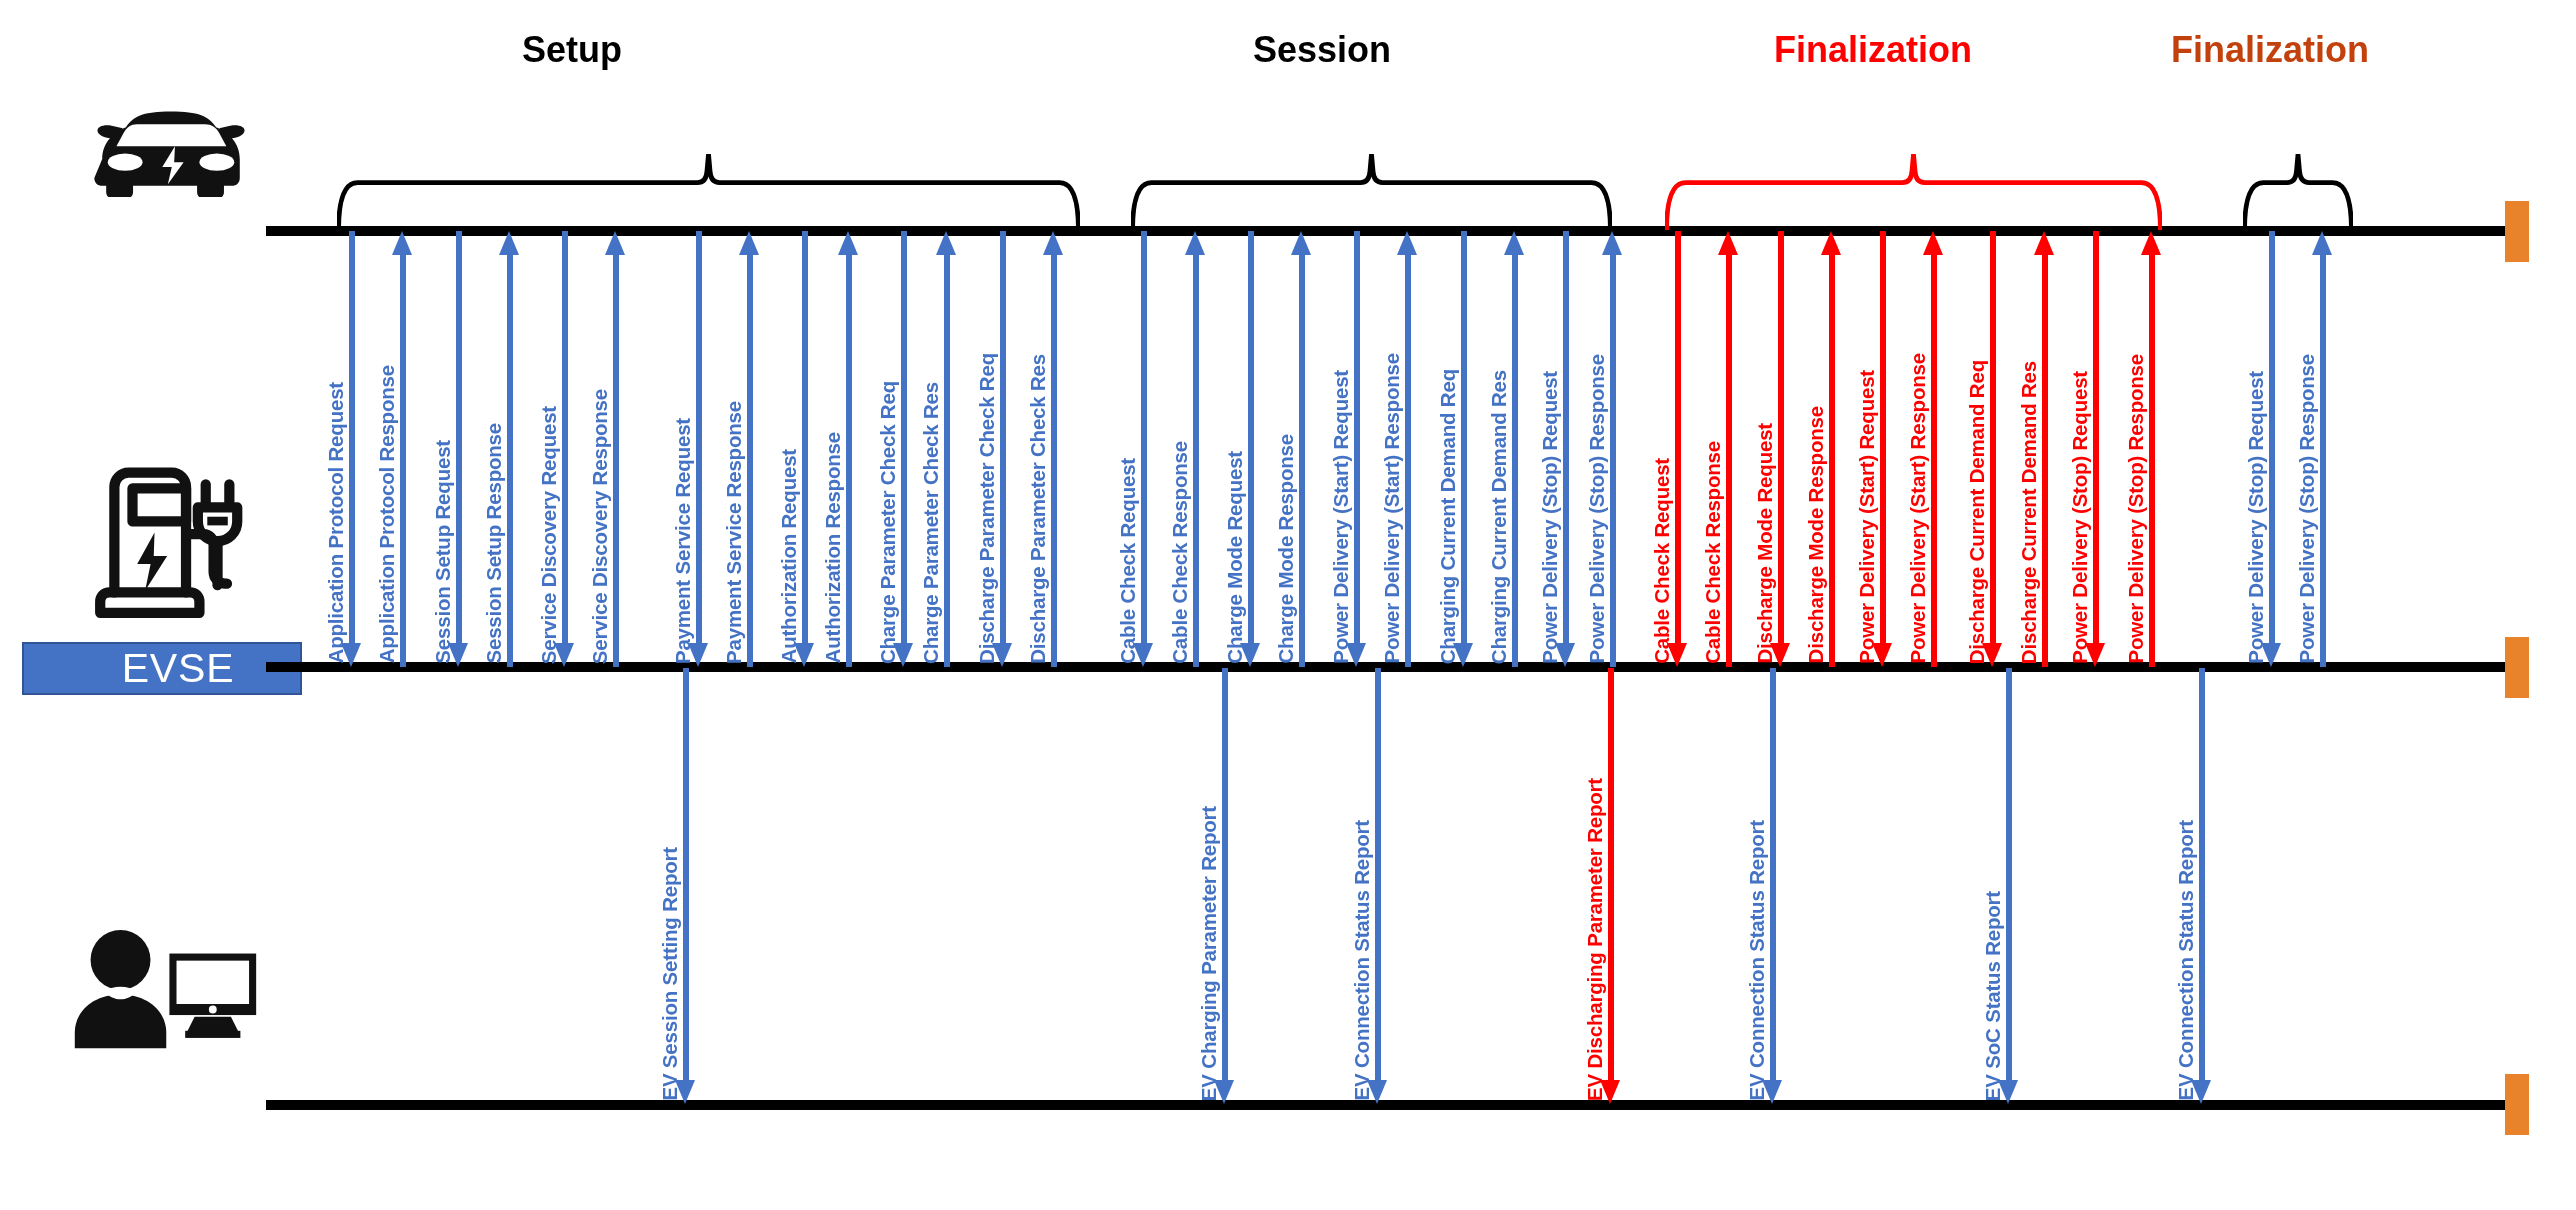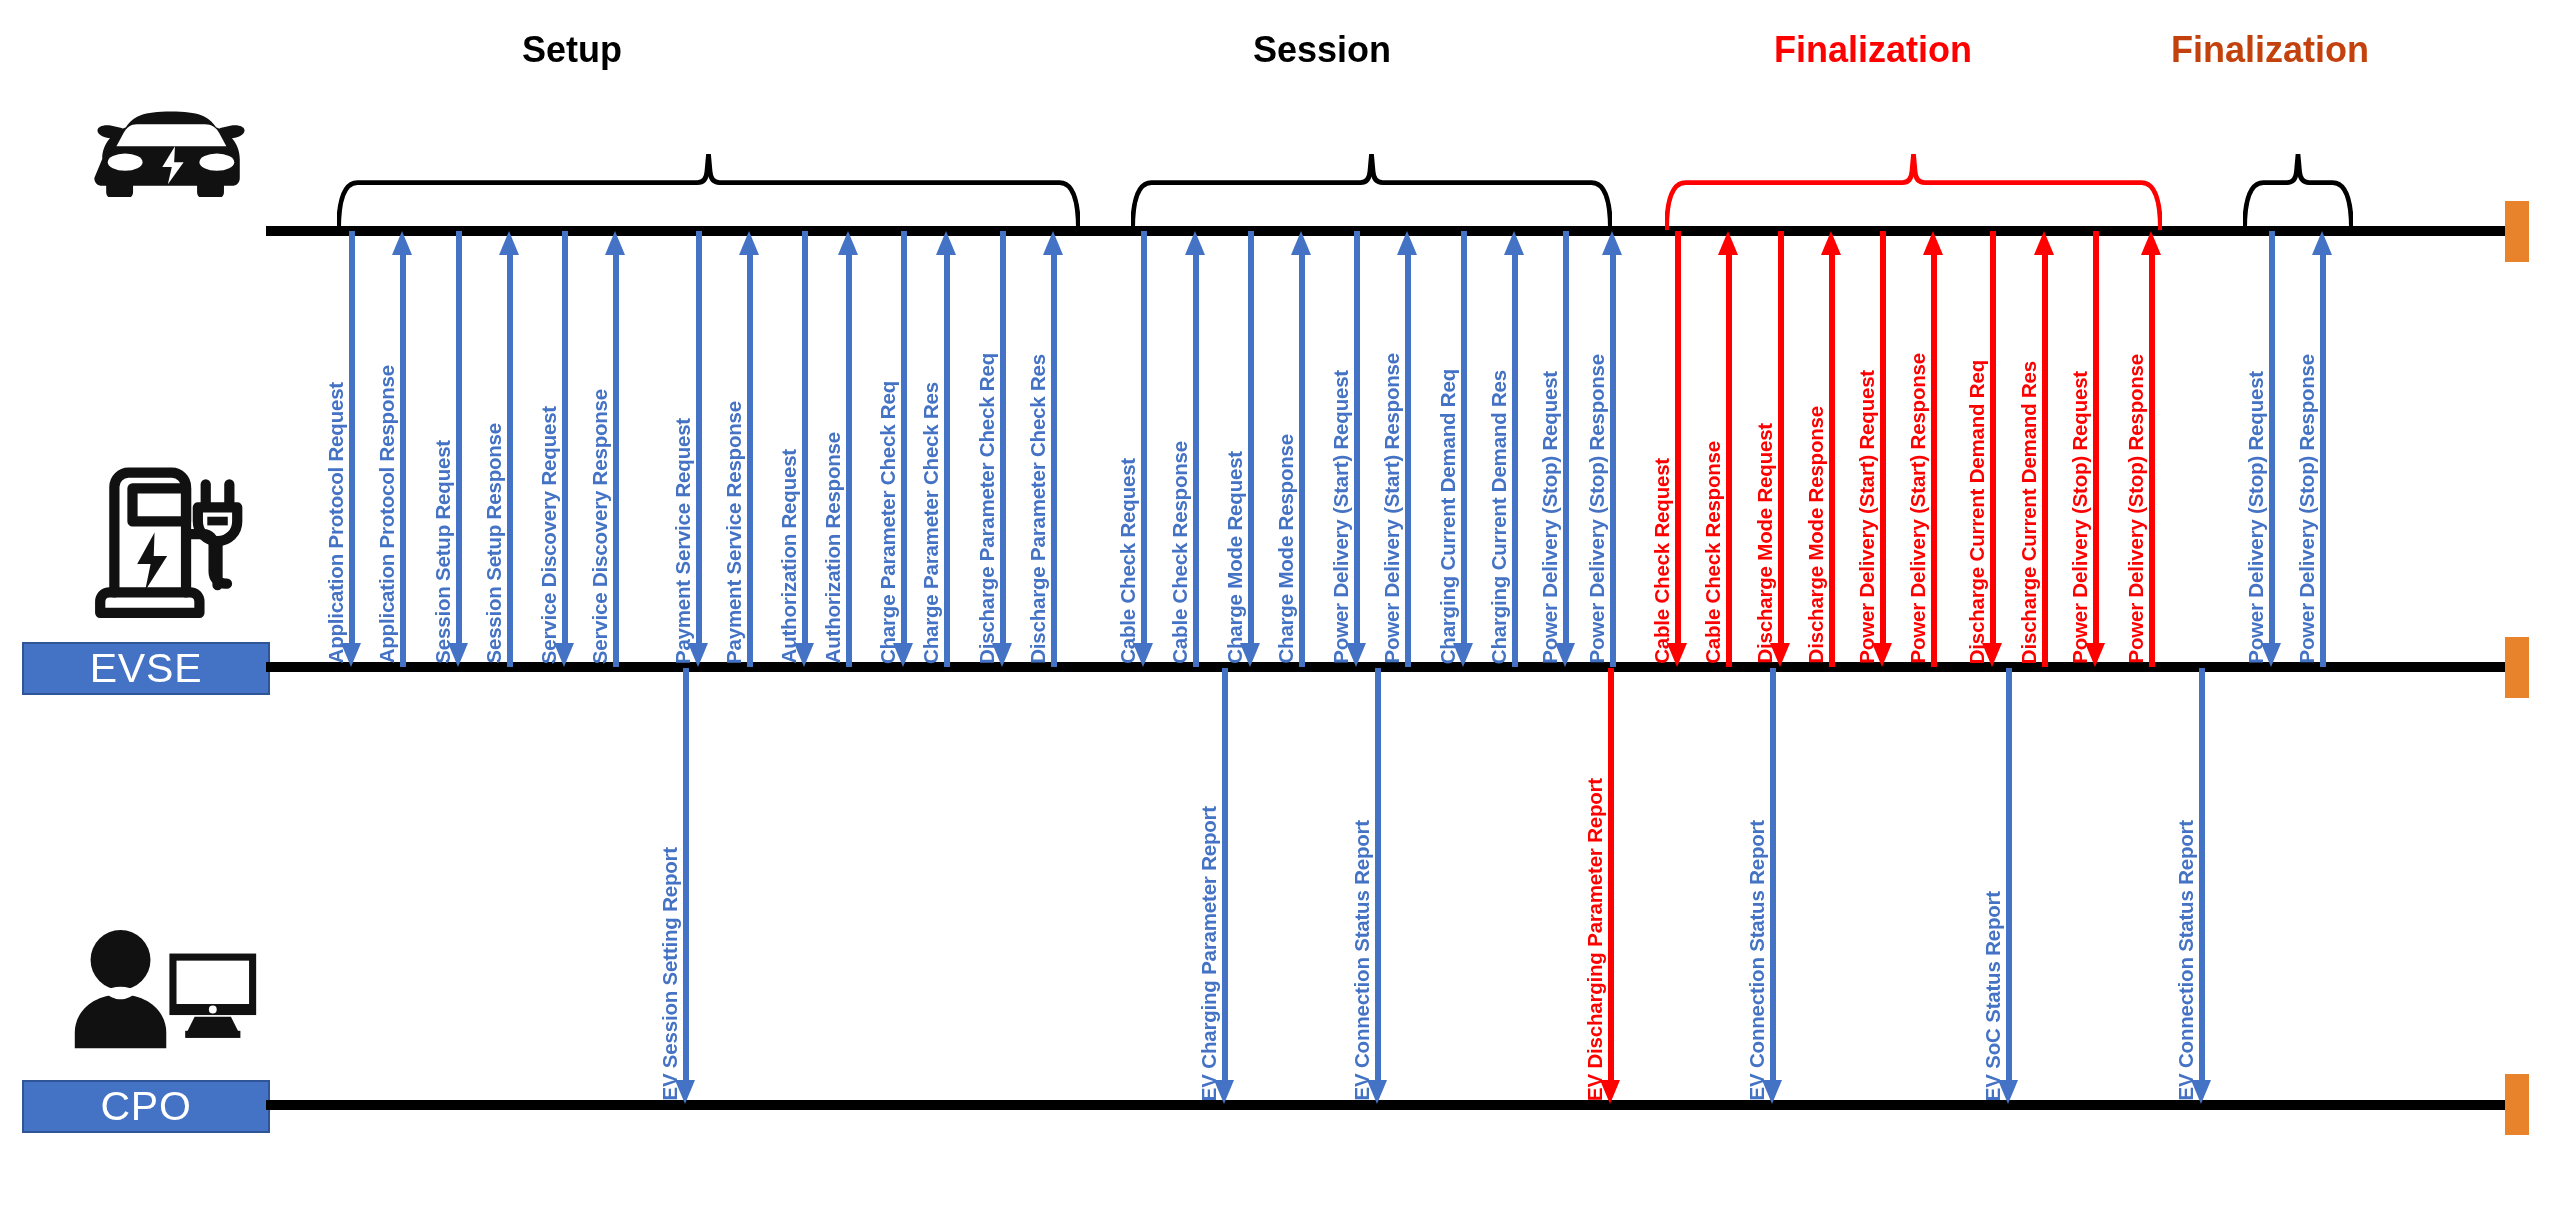--- a/index.html
+++ b/index.html
@@ -55,38 +55,35 @@
         <path d="M141 108h22c8 0 13 6 13 14v34c0 9 7 15 15 15h2"></path>
         <path d="M166 45v28"></path>
           <path d="M196 45v28"></path>
         <path d="M156 74h50v18c0 14-11 25-25 25s-25-11-25-25z"></path>
         <path d="M181 117v56"></path>
       </g>
       <path fill="#111" d="M101 106l-22 40h17l-7 34 28-44h-17z"></path>
       <rect x="168" y="86" width="26" height="11" fill="#111"></rect>
     </svg>
   </div>
-  <div class="actor-box" style="left:22px;top:642px;width:244px;height:49px;">
+  <div class="actor-box" style="left:22px;top:642px;width:244px;height:49px;padding-left:32px;">
     <span class="actor-label">EVSE</span>
   </div>
 
   <div class="actor-icon" style="left:59px;top:922px;width:209px;height:138px;">
     <svg viewBox="0 0 265 175" width="209" height="138" aria-hidden="true">
       <circle cx="78" cy="48" r="38" fill="#111"></circle>
       <path fill="#111" d="M78 92c35 0 58 22 58 48v20H20v-20c0-26 23-48 58-48z"></path>
       <path fill="#fff" d="M57 88c7 7 14 10 21 10s14-3 21-10c-6-4-13-6-21-6s-15 2-21 6z"></path>
       <rect x="140" y="40" width="110" height="78" fill="#111"></rect>
       <rect x="149" y="49" width="92" height="55" fill="#fff"></rect>
       <circle cx="195" cy="111" r="5" fill="#fff"></circle>
       <path fill="#111" d="M172 120h46l10 20h-66z"></path>
       <rect x="160" y="138" width="70" height="9" fill="#111"></rect>
     </svg>
-  </div>
-  <div class="actor-box" style="left:22px;top:1080px;width:244px;height:49px;">
-    <span class="actor-label">CPO</span>
   </div>
 
   <div class="lifeline" style="left:266px;top:226px;width:2239px;"></div>
   <div class="lifeline" style="left:266px;top:662px;width:2239px;"></div>
   <div class="lifeline" style="left:266px;top:1100px;width:2239px;"></div>
 
   <div class="endcap" style="left:2505px;top:201px;height:61px;"></div>
   <div class="endcap" style="left:2505px;top:637px;height:61px;"></div>
   <div class="endcap" style="left:2505px;top:1074px;height:61px;"></div>
 

